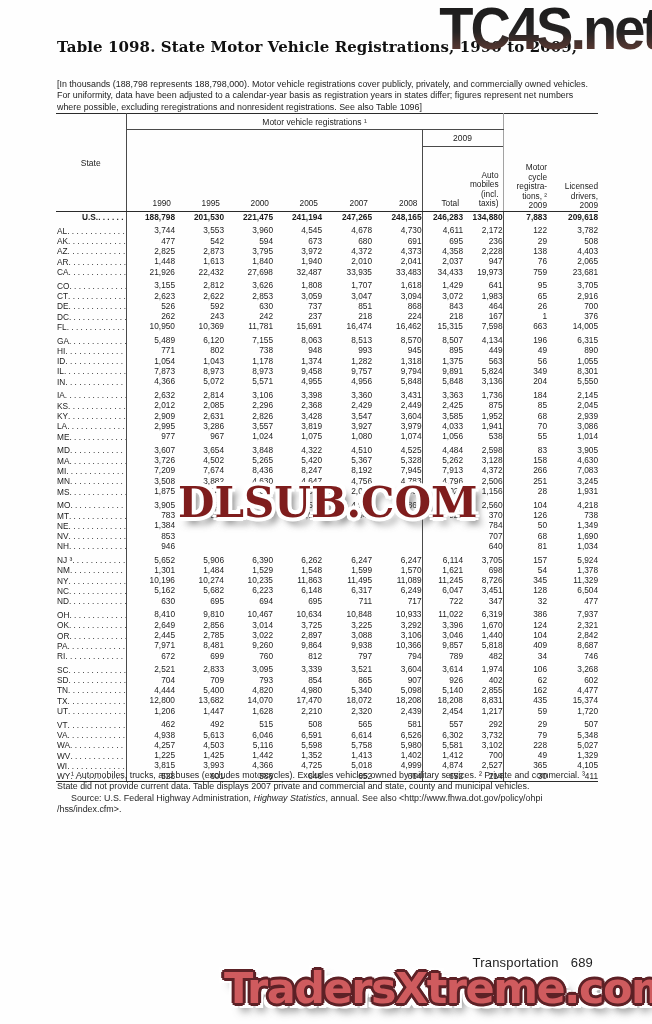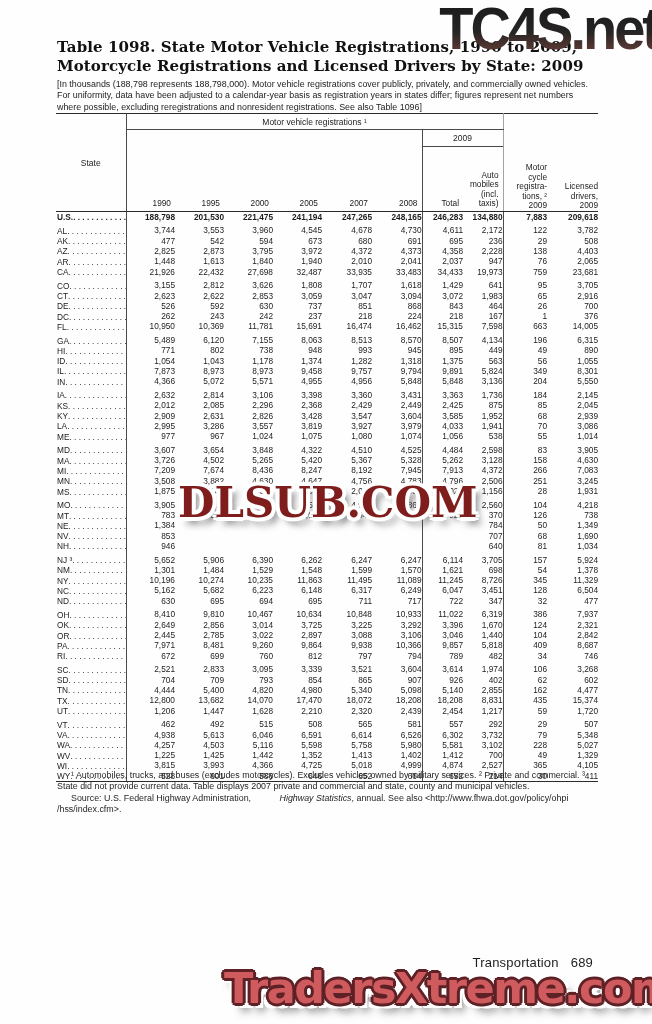--- a/index.html
+++ b/index.html
@@ -27,29 +27,29 @@
   th.h-drivers{vertical-align:bottom;text-align:right;white-space:pre-line;line-height:9.6px;padding:0 4px 2px 0;}
   tr.h3 th,th.h-state,th.h-mc,th.h-drivers{border-bottom:1.7px solid #2b2b2b;}
 
   td.state-cell{border-right:1px solid #4a4a4a;overflow:hidden;}
   td.state-cell .wrap{display:flex;align-items:baseline;overflow:hidden;padding-left:1px;}
   .st-label{white-space:nowrap;}
   .dots{flex:1;overflow:hidden;white-space:nowrap;color:#2a2a2a;}
   td.num{text-align:right;padding-right:4px;height:10.3px;line-height:9px;}
   td.bl{border-left:1px solid #4a4a4a;}
   tr.us-row td{font-weight:bold;}
-  tr.us-row .st-label{}
+  tr.us-row .st-label{margin-left:25px;}
   tr.spacer td{height:3.4px;line-height:3.4px;font-size:1px;}
   tbody tr:last-child td{border-bottom:1.6px solid #2b2b2b;}
 
   
   .footnotes{position:absolute;left:57px;top:770px;width:543px;font-size:8.9px;line-height:11.4px;color:#1f1f1f;}
   .footnotes p{margin:0;text-indent:14px;}
   .footnotes .src{margin-top:0;}
-  .ital{font-style:italic;margin-left:26px;}
+  .ital{font-style:italic;}
 
   
   .pagefoot{position:absolute;top:955px;right:59px;font-size:13px;letter-spacing:0.2px;color:#1d1d1d;}
   .pagefoot .pg{margin-left:12px;}
   .credit{position:absolute;left:57px;top:968px;font-size:9.3px;color:#222;}
 
   
   .wm{position:absolute;z-index:6;pointer-events:none;}
   .wm-top{top:-4px;right:-6px;font-weight:bold;font-size:56px;letter-spacing:-3px;
           font-family:"Liberation Sans",sans-serif;transform:scaleY(1.05);
@@ -71,21 +71,20 @@
 </style>
 </head>
 <body>
 
 <div class="page">
 
   <div class="wm wm-top">TC4S.net</div>
 
   <div class="title">
     <div>Table 1098. State Motor Vehicle Registrations, 1990 to 2009,</div>
-    <div>Motorcycle Registrations and Licensed Drivers by State: 2009</div>
   </div>
 
   <div class="note">[In thousands (188,798 represents 188,798,000). Motor vehicle registrations cover publicly, privately, and commercially owned vehicles. For uniformity, data have been adjusted to a calendar-year basis as registration years in states differ; figures represent net numbers where possible, excluding reregistrations and  nonresident registrations. See also Table 1096]</div>
 
   <table class="data">
     <colgroup>
       <col style="width:70px">
         <col style="width:49px">
         <col style="width:49px">
         <col style="width:49px">

